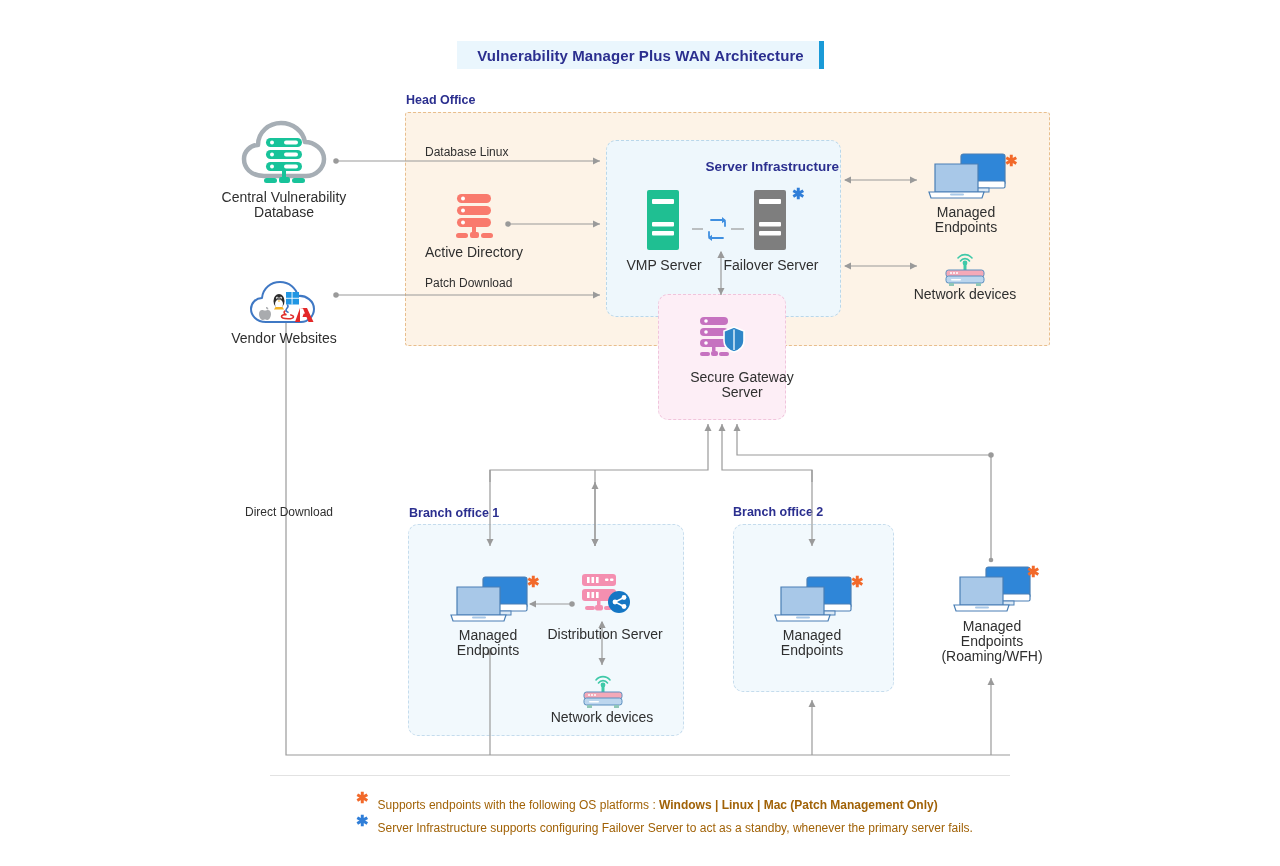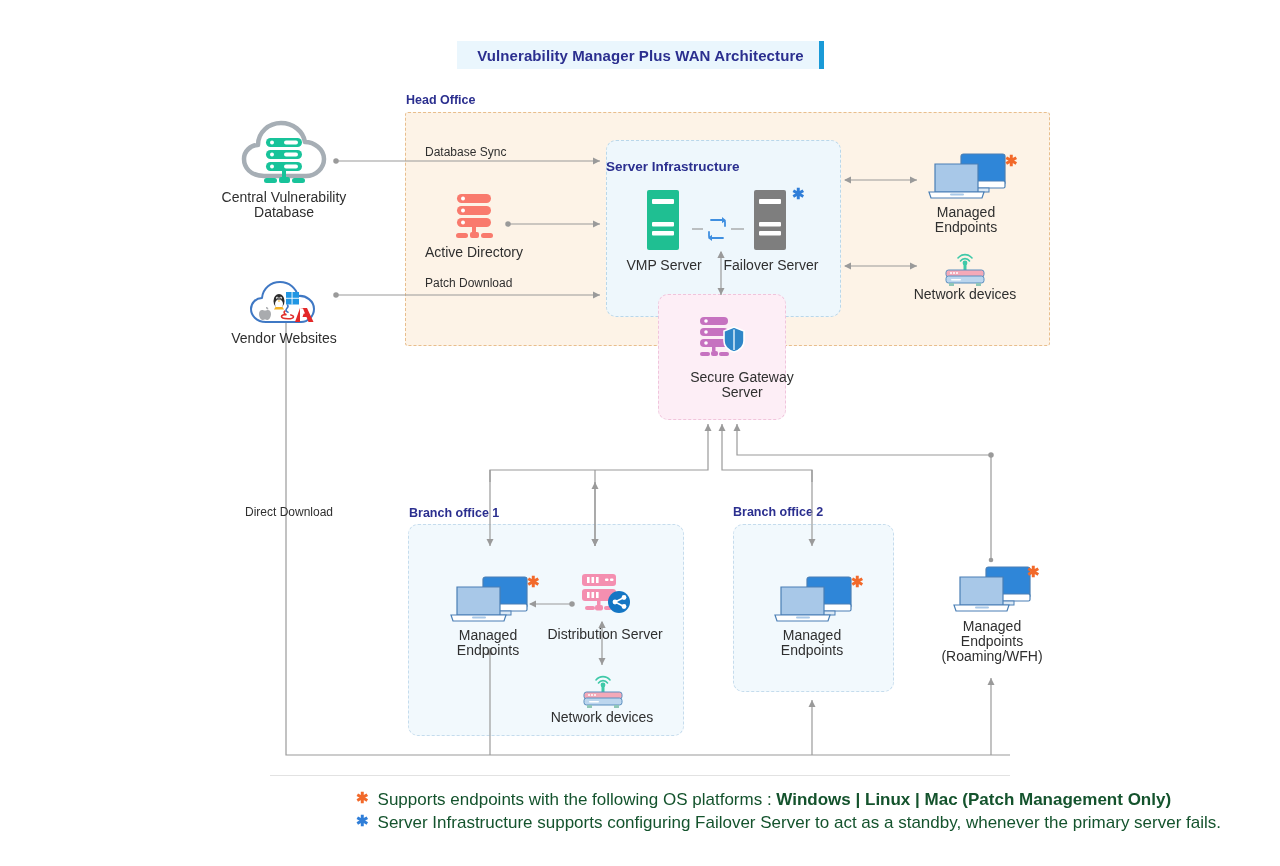--- a/index.html
+++ b/index.html
@@ -36,21 +36,21 @@
     left:405px;top:112px;width:643px;height:232px;
     background:#fdf3e7;border:1.5px dashed #e8be8d;border-radius:3px;
   }
   #head-office-label{left:406px;top:93px;}
 
   #server-infra-box{
     left:606px;top:140px;width:233px;height:175px;
     background:#eef7fc;border:1.5px dashed #b9d7ea;border-radius:10px;
   }
   #server-infra-title{
-    left:606px;top:159px;width:233px;text-align:left;
+    left:606px;top:159px;width:233px;text-align:right;
     font-size:13.5px;font-weight:bold;color:#2b2f8f;
   }
 
   #gateway-box{
     left:658px;top:294px;width:126px;height:124px;
     background:#fdeef6;border:1.5px dashed #f0c4dc;border-radius:10px;
   }
 
   #branch1-box{
     left:408px;top:524px;width:274px;height:210px;
@@ -72,21 +72,21 @@
   .edge-label{font-size:12px;color:#2f2f2f;white-space:nowrap;}
 
   
   .ast{font-size:15px;line-height:1;font-weight:bold;}
   .ast-orange{color:#f2692a;}
   .ast-blue{color:#2f7ed8;}
 
   
   #footer-rule{left:270px;top:775px;width:740px;height:1px;background:#e2e2e2;}
   .note-row{display:flex;align-items:flex-start;gap:9px;}
-  .note-text{font-size:17px;color:#14532d;white-space:nowrap;}
+  .note-text{font-size:12px;color:#a16207;white-space:nowrap;margin-top:8px;}
   .note-bold{font-weight:bold;}
   #note1{left:356px;top:790px;}
   #note2{left:356px;top:813px;}
 
   svg{display:block;overflow:visible;}
   #wires{position:absolute;left:0;top:0;width:1280px;height:866px;pointer-events:none;}
 </style>
 </head>
 <body>
 
@@ -164,21 +164,21 @@
       <line x1="602" y1="622" x2="602" y2="665" marker-start="url(#ah-start)" marker-end="url(#ah)"></line>
     </g>
   </svg>
 
   <svg class="abs" style="left:0;top:0;width:1280px;height:866px;" viewBox="0 0 1280 866">
     <g stroke="#9a9a9a" stroke-width="1.2" fill="none">
       <path d="M595,482 L595,546" marker-end="url(#ah)"></path>
     </g>
   </svg>
 
-  <div class="abs edge-label" style="left:425px;top:145px;">Database Sync</div>
+  <div class="abs edge-label" style="left:425px;top:145px;">Database Linux</div>
   <div class="abs edge-label" style="left:425px;top:276px;">Patch Download</div>
   <div class="abs edge-label" style="left:245px;top:505px;">Direct Download</div>
 
   <div class="abs" style="left:240px;top:118px;width:88px;height:72px;">
     <svg width="88" height="72" viewBox="0 0 88 72">
       <path d="M24 58 C10 58 4 49 4 41 C4 33 11 27 18 27 C18 14 29 5 41 5 C53 5 63 13 65 24 C74 24 84 31 84 41 C84 50 76 58 66 58 Z" fill="none" stroke="#a6aeb5" stroke-width="4.5" stroke-linejoin="round"></path>
       <rect x="26" y="20" width="36" height="9" rx="4.5" fill="#18c39a"></rect>
       <rect x="26" y="32" width="36" height="9" rx="4.5" fill="#18c39a"></rect>
       <rect x="26" y="44" width="36" height="9" rx="4.5" fill="#18c39a"></rect>
       <circle cx="32" cy="24.5" r="2" fill="#ffffff"></circle>

